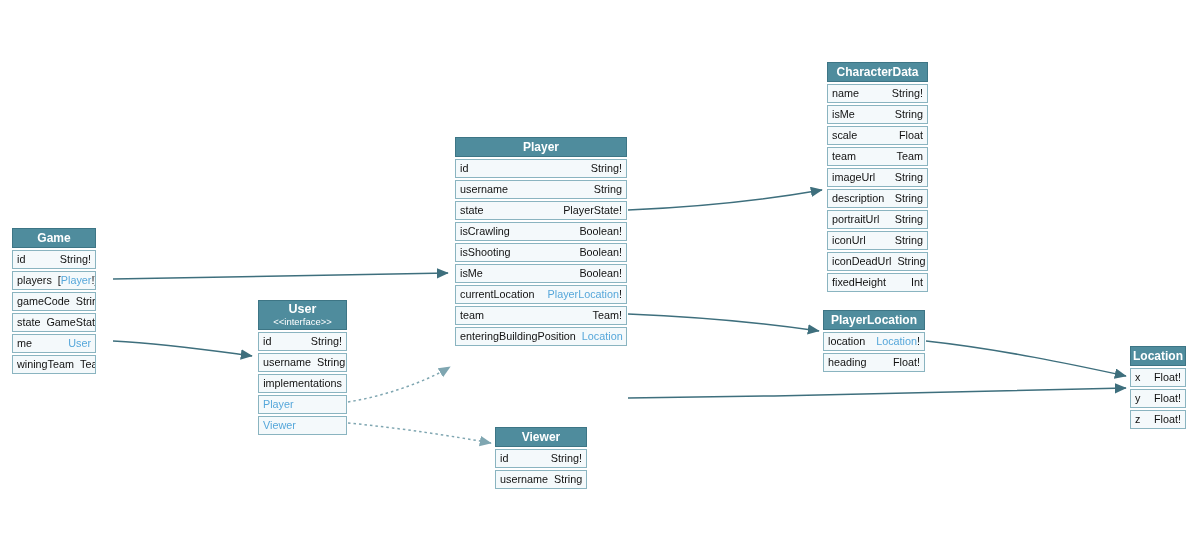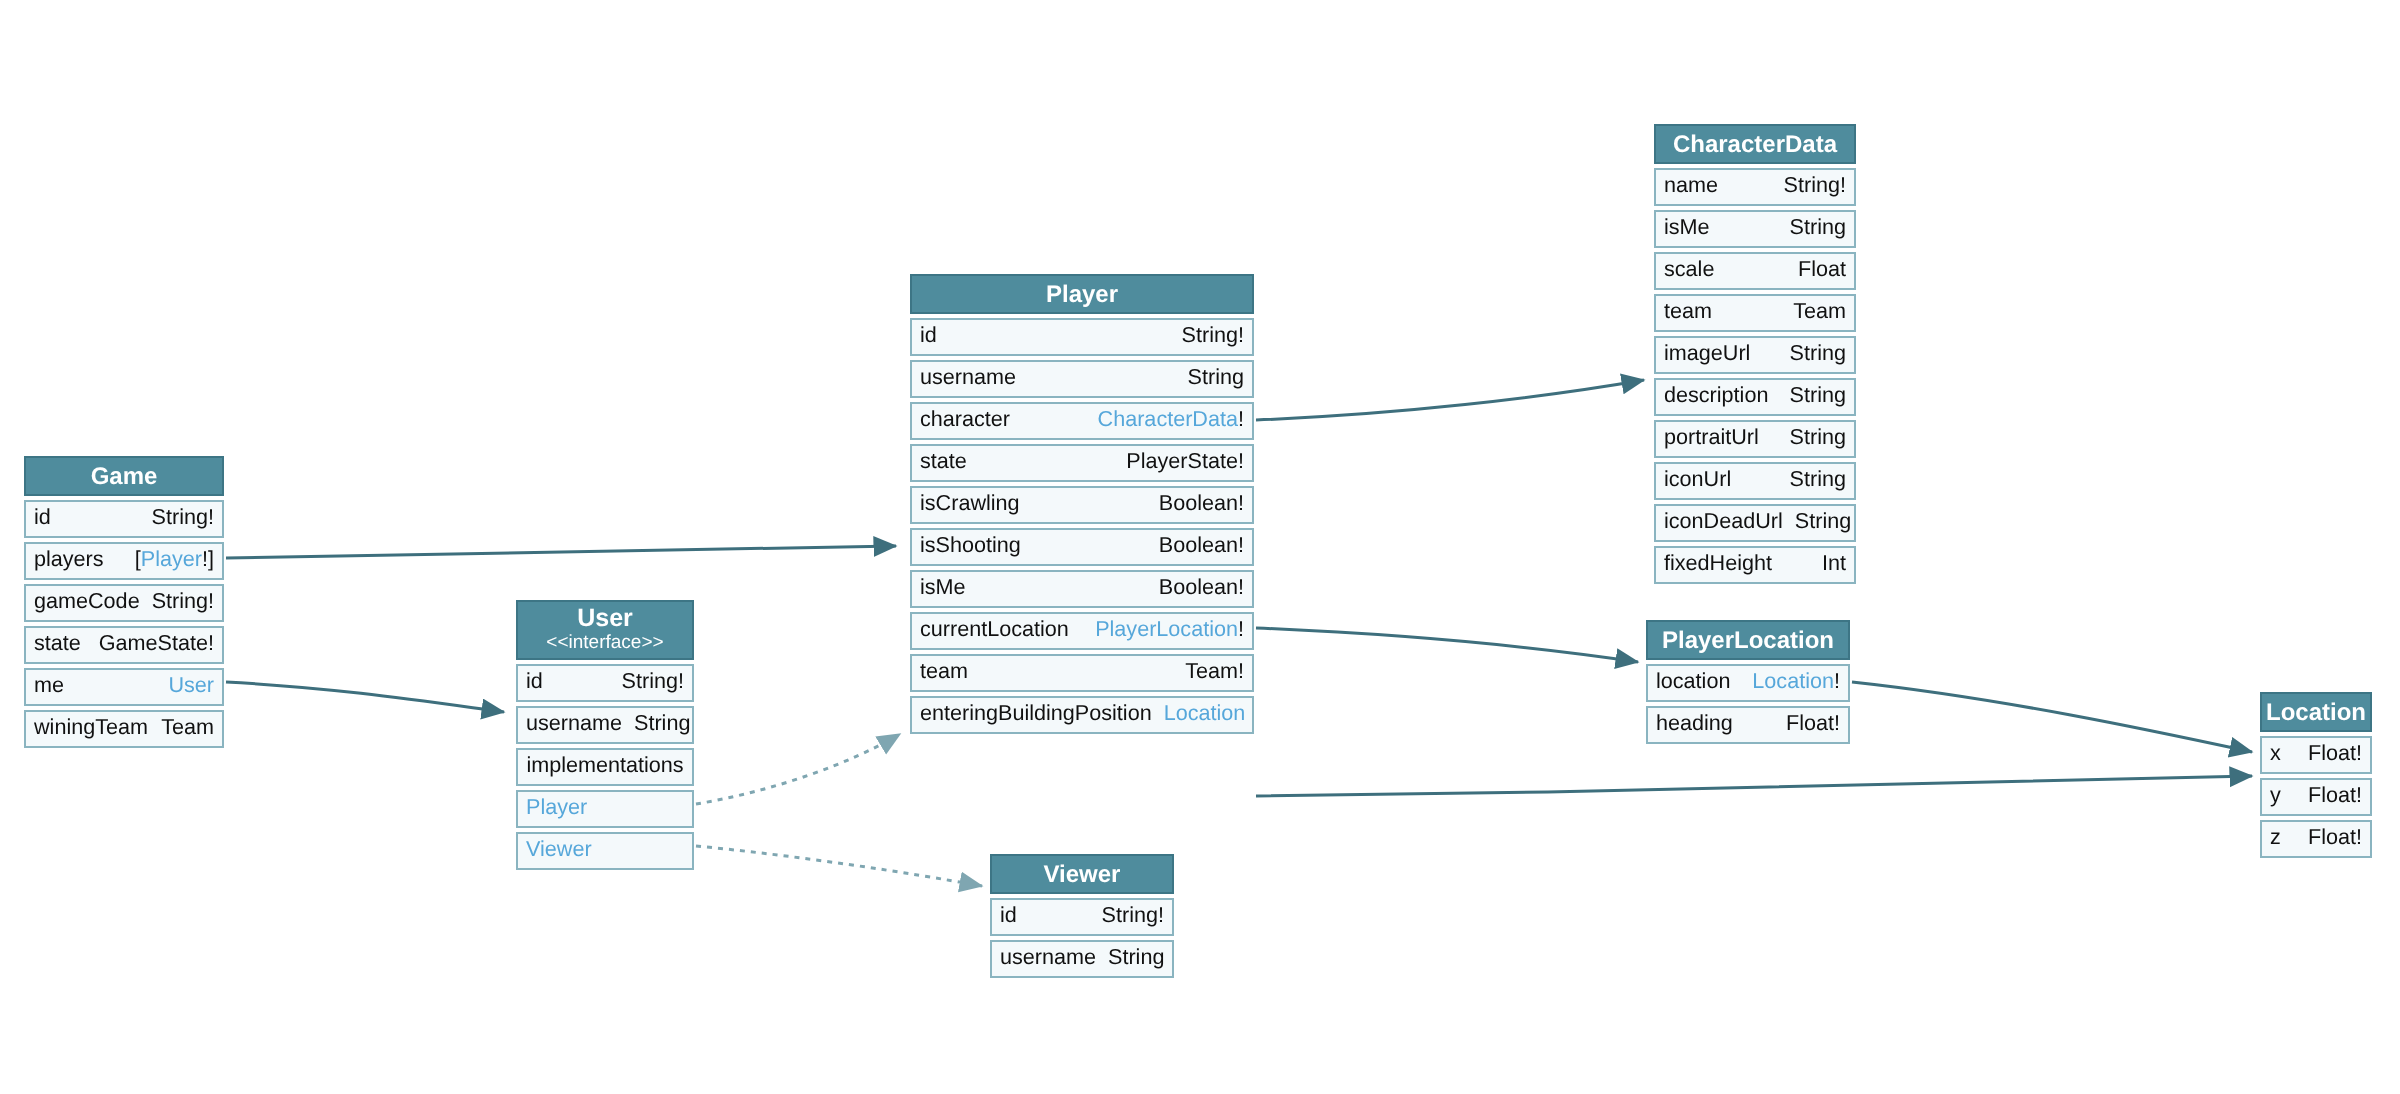--- a/index.html
+++ b/index.html
@@ -86,21 +86,21 @@
     <path class="e" d="M113,279 C250,277 360,275 448,273" marker-end="url(#arrow)"></path>
     <path class="e" d="M113,341 C170,344 215,351 252,356" marker-end="url(#arrow)"></path>
     <path class="e dot" d="M348,402 C385,396 425,382 450,367" marker-end="url(#arrowd)"></path>
     <path class="e dot" d="M348,423 C400,428 452,436 491,443" marker-end="url(#arrowd)"></path>
     <path class="e" d="M628,210 C700,207 770,199 822,190" marker-end="url(#arrow)"></path>
     <path class="e" d="M628,314 C700,317 765,323 819,331" marker-end="url(#arrow)"></path>
     <path class="e" d="M628,398 C800,396 1000,392 1126,388" marker-end="url(#arrow)"></path>
     <path class="e" d="M926,341 C1000,349 1075,365 1126,376" marker-end="url(#arrow)"></path>
   </svg>
 
-  <div class="node" style="left:12px;top:228px;width:100px;">
+  <div class="node" style="left:12px;top:228px;width:84px;">
     <div class="hdr">Game</div>
     <div class="row">
       <span class="fn">id</span>
       <span class="ft"><span></span><span class="tl"></span><span>String!</span></span>
     </div>
     <div class="row">
       <span class="fn">players</span>
       <span class="ft"><span>[</span><span class="tl">Player</span><span>!]</span></span>
     </div>
     <div class="row">
@@ -149,24 +149,20 @@
     <div class="hdr">Player</div>
     <div class="row">
       <span class="fn">id</span>
       <span class="ft"><span></span><span class="tl"></span><span>String!</span></span>
     </div>
     <div class="row">
       <span class="fn">username</span>
       <span class="ft"><span></span><span class="tl"></span><span>String</span></span>
     </div>
     <div class="row">
-      <span class="fn">character</span>
-      <span class="ft"><span></span><span class="tl">CharacterData</span><span>!</span></span>
-    </div>
-    <div class="row">
       <span class="fn">state</span>
       <span class="ft"><span></span><span class="tl"></span><span>PlayerState!</span></span>
     </div>
     <div class="row">
       <span class="fn">isCrawling</span>
       <span class="ft"><span></span><span class="tl"></span><span>Boolean!</span></span>
     </div>
     <div class="row">
       <span class="fn">isShooting</span>
       <span class="ft"><span></span><span class="tl"></span><span>Boolean!</span></span>

